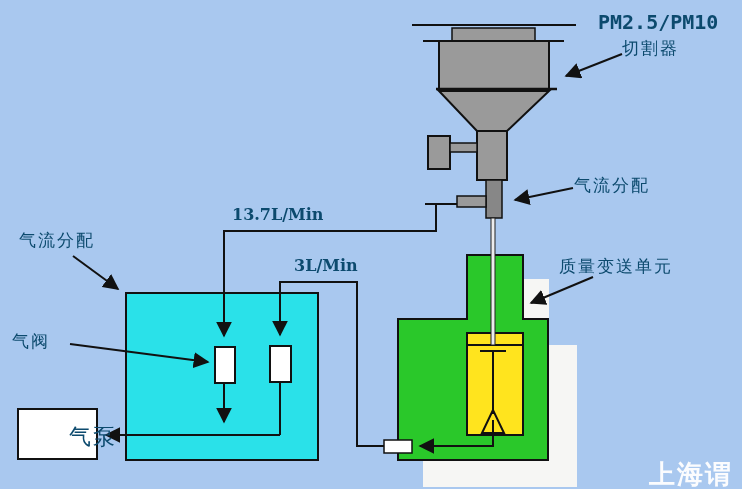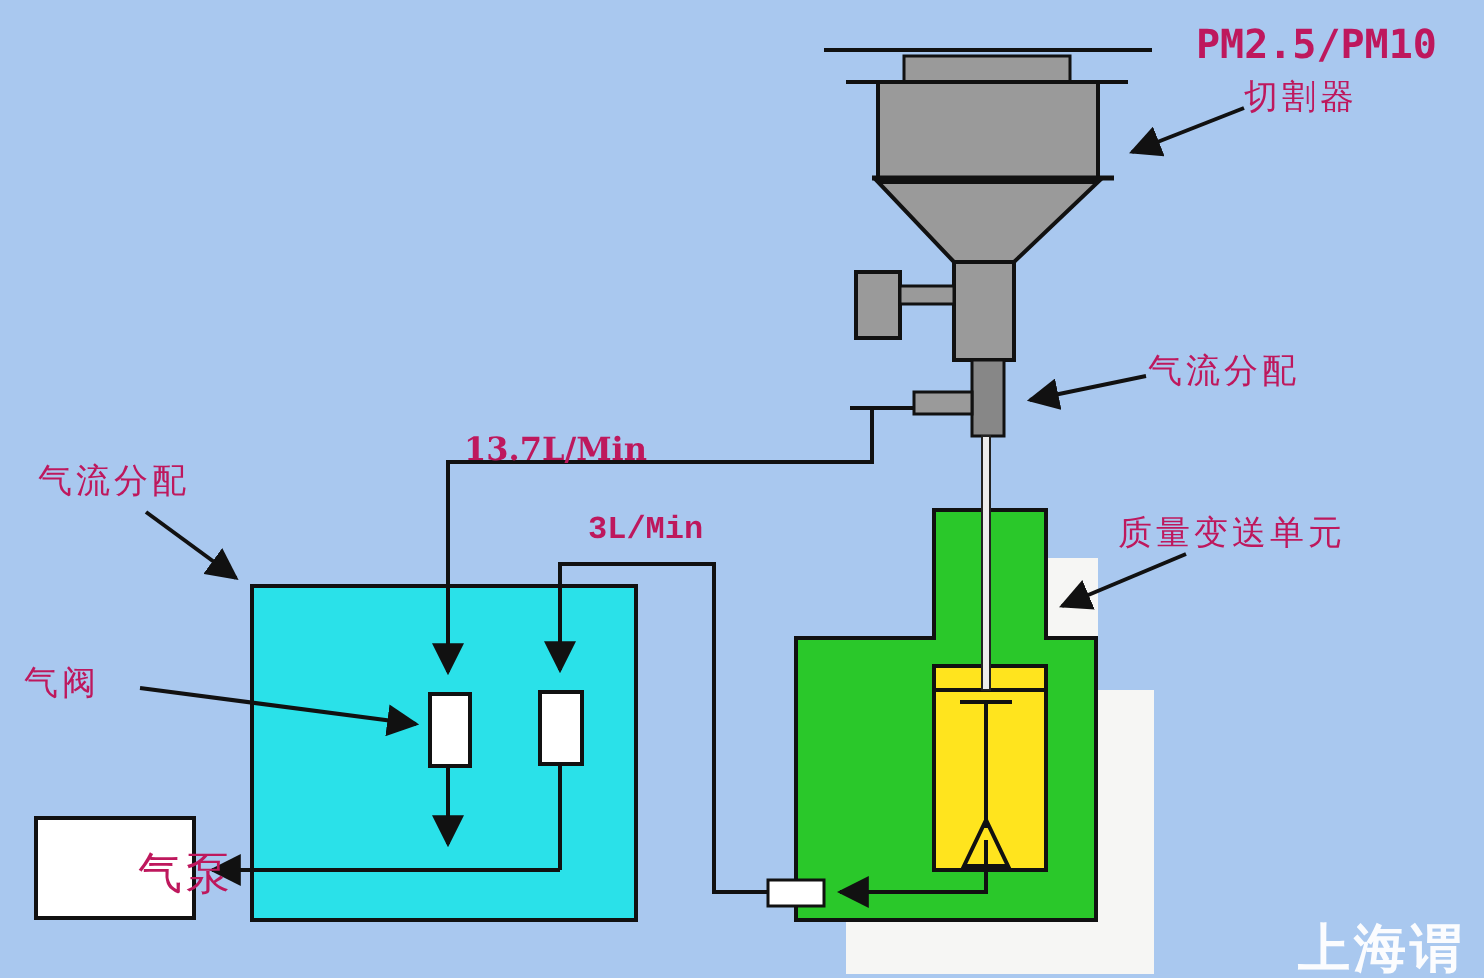--- a/index.html
+++ b/index.html
@@ -1,18 +1,18 @@
 <!DOCTYPE html>
 <html style="--c-bg: #a9c8ef; --c-cyan: #2ae1e9; --c-green: #2ac82a; --c-yellow: #ffe41e; --c-gray: #9a9a9a; --c-gray_dark: #878787; --c-white_box: #f6f6f4; --c-line: #111111;"><head>
 <meta charset="utf-8">
 <style>
   html,body{margin:0;padding:0;}
   #stage{position:relative;width:742px;height:489px;background:var(--c-bg,#a9c8ef);overflow:hidden;font-family:"DejaVu Sans",sans-serif;}
   svg{position:absolute;left:0;top:0;}
-  .lbl{position:absolute;color:#be185d;white-space:nowrap;}
+  .lbl{position:absolute;color:#0c4a6e;white-space:nowrap;}
   .cjk{font-size:17px;letter-spacing:2px;font-weight:500;}
   .flow{font-family:"DejaVu Serif",serif;font-weight:700;font-size:16px;letter-spacing:0px;}
   .latin{font-family:"DejaVu Sans Mono",monospace;font-weight:700;font-size:20px;}
   #watermark{position:absolute;left:649px;top:457px;color:#fff;font-size:26px;font-weight:700;letter-spacing:2px;opacity:.96;}
 </style>
 </head>
 <body>
 
 <div id="stage">
   <svg width="742" height="489" viewBox="0 0 742 489">
@@ -66,20 +66,20 @@
     <line x1="622" y1="54" x2="566" y2="76" stroke="#111" stroke-width="2" marker-end="url(#ah)"></line>
     <line x1="573" y1="188" x2="515" y2="200" stroke="#111" stroke-width="2" marker-end="url(#ah)"></line>
     <line x1="73" y1="256" x2="118" y2="289" stroke="#111" stroke-width="2" marker-end="url(#ah)"></line>
     <line x1="70" y1="344" x2="208" y2="362" stroke="#111" stroke-width="2" marker-end="url(#ah)"></line>
     <line x1="593" y1="277" x2="531" y2="303" stroke="#111" stroke-width="2" marker-end="url(#ah)"></line>
   </svg>
 
   <div class="lbl latin" style="left:598px;top:10px;">PM2.5/PM10</div>
   <div class="lbl cjk" style="left:622px;top:37px;">切割器</div>
   <div class="lbl cjk" style="left:574px;top:174px;">气流分配</div>
-  <div class="lbl flow" style="left:232px;top:215px;text-align:center;">13.7L/Min</div>
-  <div class="lbl flow" style="left:294px;top:256px;font-family:Liberation Mono, monospace;">3L/Min</div>
+  <div class="lbl flow" style="left:232px;top:205px;text-align:center;">13.7L/Min</div>
+  <div class="lbl flow" style="left:294px;top:256px;">3L/Min</div>
   <div class="lbl cjk" style="left:19px;top:229px;">气流分配</div>
   <div class="lbl cjk" style="left:12px;top:330px;">气阀</div>
   <div class="lbl cjk" style="left:37px;top:422px;font-size:22px;margin-left:32px;">气泵</div>
   <div class="lbl cjk" style="left:559px;top:255px;">质量变送单元</div>
   <div id="watermark">上海谓教</div>
 </div>
 
 </body></html>

